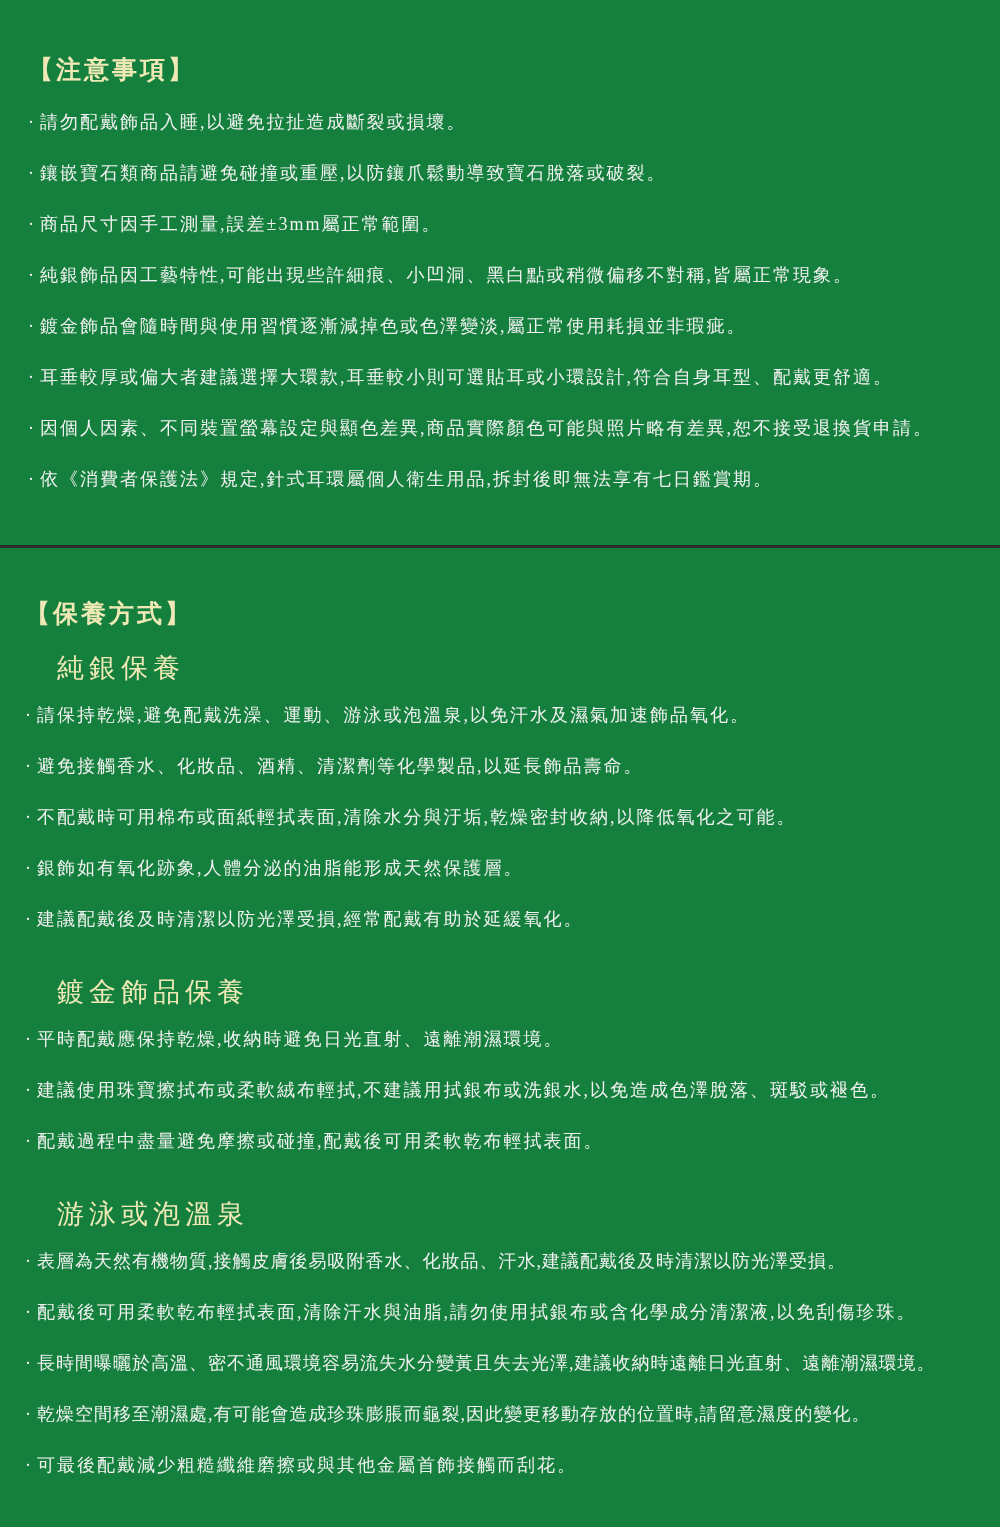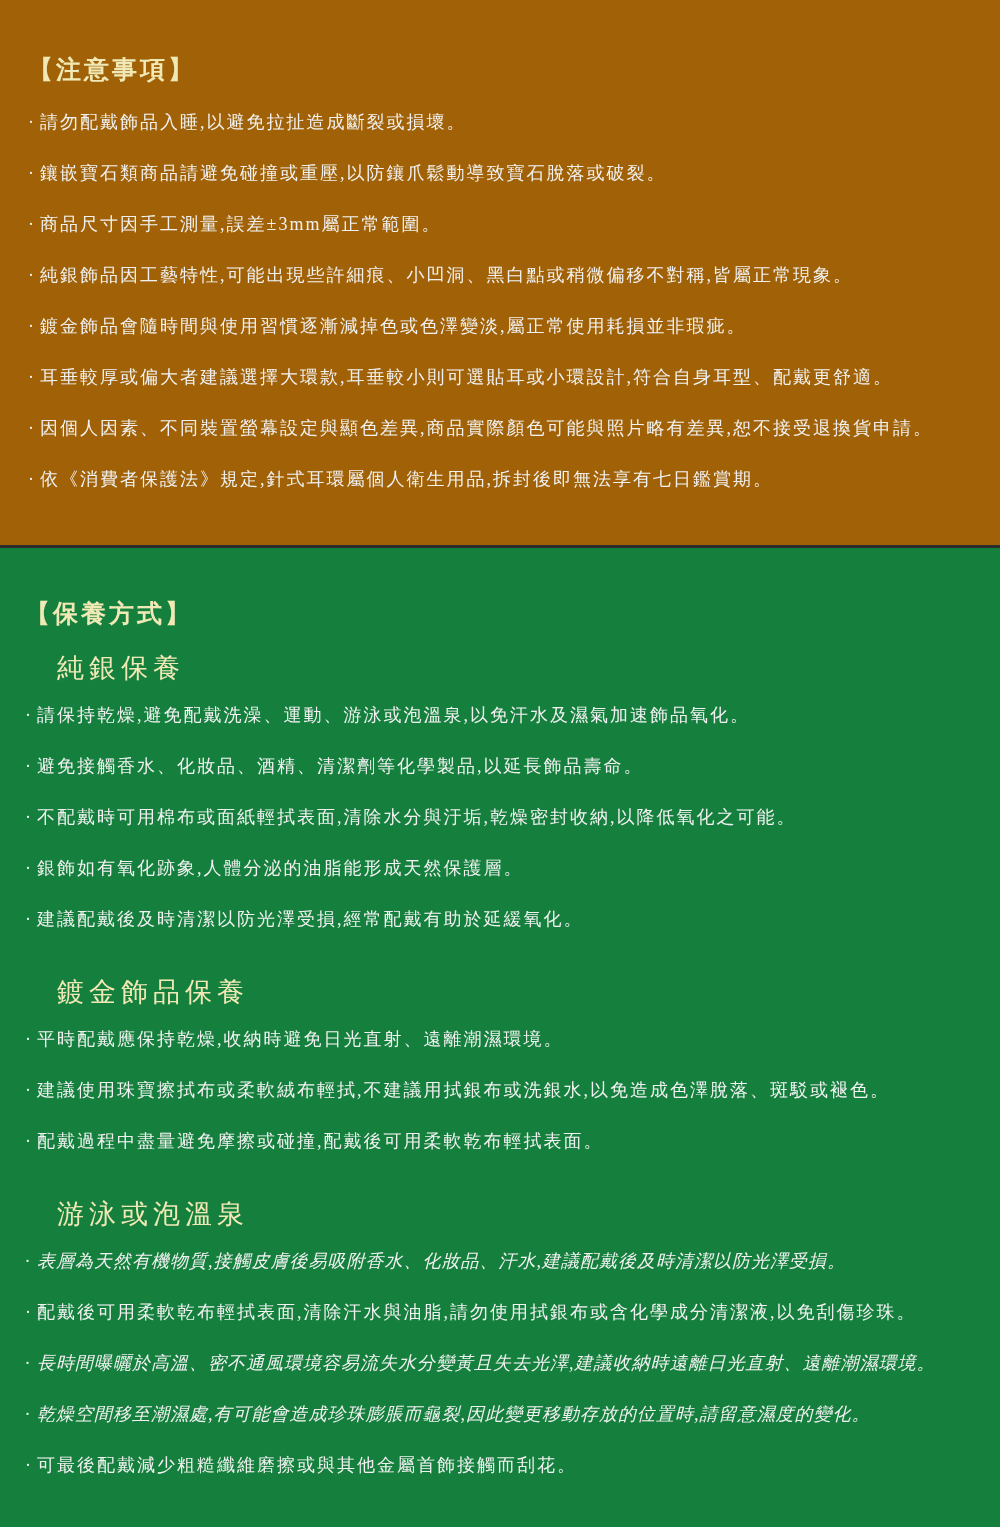--- a/index.html
+++ b/index.html
@@ -11,21 +11,21 @@
     width: 1000px;
     font-family: "Liberation Serif", "DejaVu Serif", serif;
   }
   .page {
     width: 1000px;
     height: 1527px;
     overflow: hidden;
   }
   .section-notice {
     height: 545px;
-    background: #a16207;
+    background: #15803d;
     box-sizing: border-box;
     padding: 55px 12px 0 28px;
     overflow: hidden;
   }
   .section-divider {
     height: 3px;
     background: #2c2c2c;
   }
   .section-care {
     height: 979px;
@@ -59,21 +59,20 @@
   .bullet {
     margin: 0 0 25px 0;
     font-size: 18px;
     line-height: 26px;
     letter-spacing: 2px;
     color: #f1f1f1;
     white-space: nowrap;
   }
   .bullet.tight {
     letter-spacing: 1px;
-    font-style: italic;
   }
   .bullet .dot {
     display: inline-block;
     width: 6px;
     margin-right: 6px;
     letter-spacing: 0;
   }
 </style>
 </head>
 <body>

